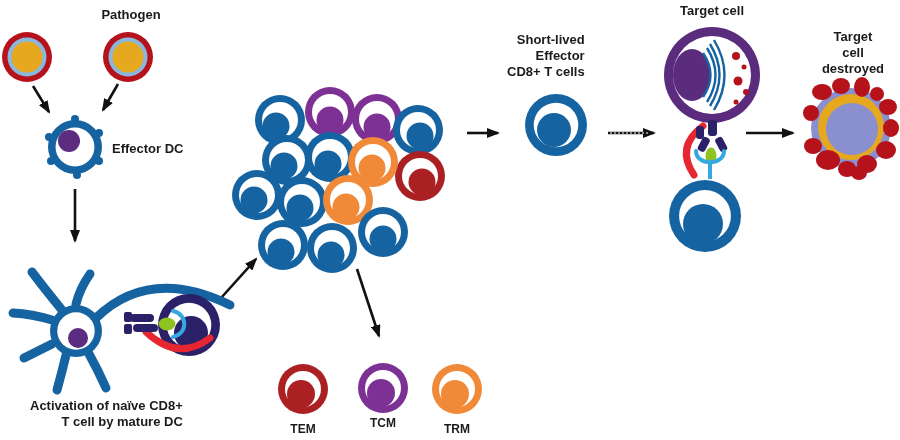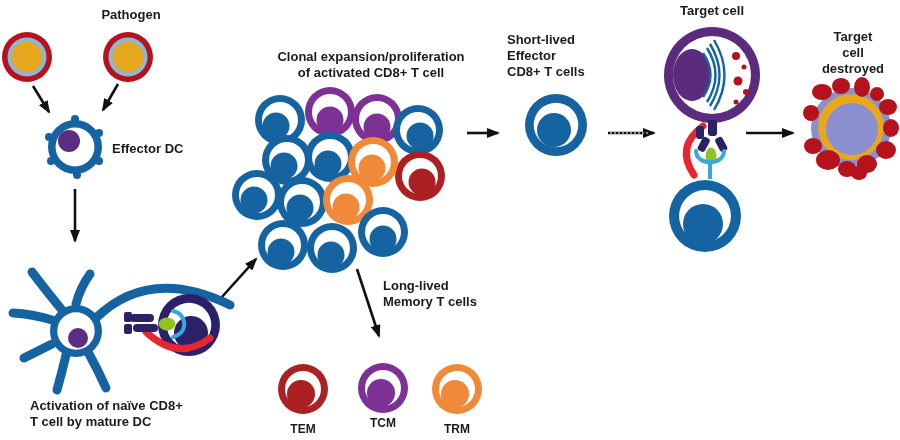--- a/index.html
+++ b/index.html
@@ -1,20 +1,20 @@
 <!DOCTYPE html>
 <html><head>
 <meta charset="utf-8">
 <style>
   html,body{margin:0;padding:0;background:#fff;}
   .stage{position:relative;width:900px;height:440px;background:#fff;overflow:hidden;
          font-family:"Liberation Sans",sans-serif;}
   .stage svg{position:absolute;left:0;top:0;}
   .lbl{position:absolute;font-weight:bold;font-size:13px;line-height:1.22;color:#1b1b1b;
-       white-space:pre-line;}
+       white-space:pre-line;text-align:right;}
   .center{transform:translateX(-50%);text-align:center;}
   .mem{font-size:12px;}
 </style>
 </head>
 <body>
 
 <div class="stage">
 
   <svg width="900" height="440" viewBox="0 0 900 440">
     <defs>
@@ -263,26 +263,22 @@
           <ellipse cx="811" cy="113" rx="8" ry="8"></ellipse>
         <ellipse cx="859" cy="173" rx="8" ry="7"></ellipse>
       </g>
     </g>
   </svg>
 
   <div class="lbl center" style="left:131px;top:7px">Pathogen</div>
   <div class="lbl" style="left:112px;top:141px">Effector DC</div>
   <div class="lbl" style="left:30px;top:398px">Activation of naïve CD8+
 T cell by mature DC</div>
-  <div class="lbl center" style="left:371px;top:49px">Clonal expansion/proliferation
-of activated CD8+ T cell</div>
   <div class="lbl" style="left:507px;top:32px">Short-lived
 Effector
 CD8+ T cells</div>
-  <div class="lbl" style="left:383px;top:278px">Long-lived
-Memory T cells</div>
   <div class="lbl center" style="left:712px;top:3px">Target cell</div>
   <div class="lbl center" style="left:853px;top:29px">Target cell
 destroyed</div>
   <div class="lbl center mem" style="left:303px;top:422px">TEM</div>
   <div class="lbl center mem" style="left:383px;top:416px">TCM</div>
   <div class="lbl center mem" style="left:457px;top:422px">TRM</div>
 </div>
 
 </body></html>

